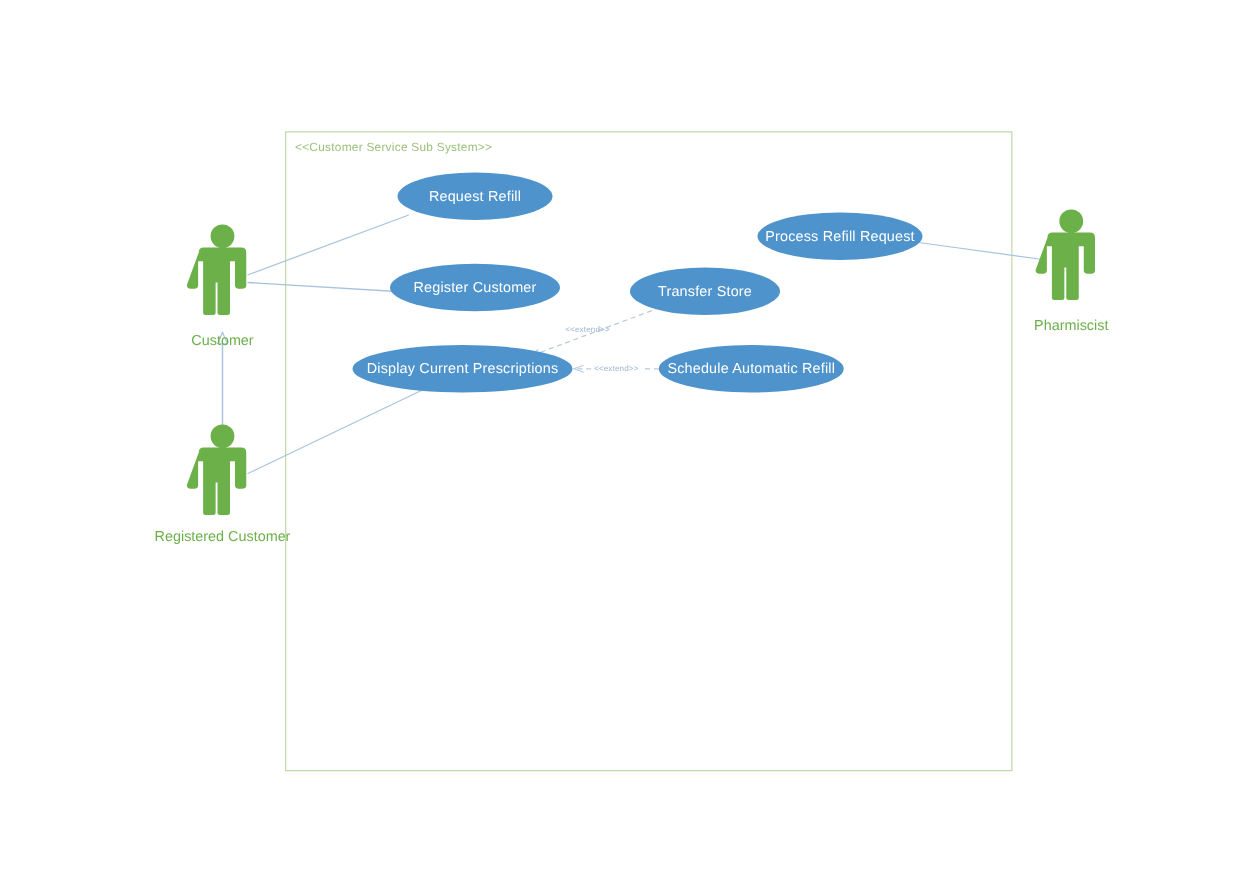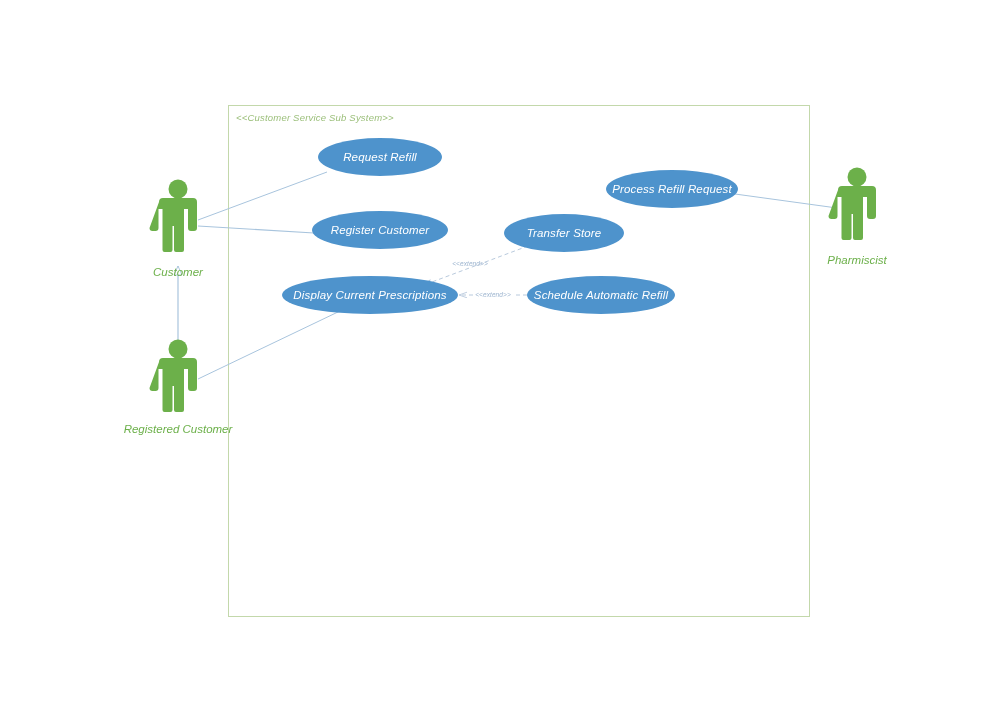--- a/index.html
+++ b/index.html
@@ -12,21 +12,20 @@
     height: 717px;
     font-family: "Liberation Sans", sans-serif;
     overflow: hidden;
     position: relative;
   }
   #diagram-root {
     position: absolute;
     left: 0; top: 0;
     width: 999px;
     height: 511px;
-    font-style: italic;
   }
   svg#canvas {
     position: absolute;
     left: 0; top: 0;
     width: 999px;
     height: 717px;
     display: block;
   }
   .uc-label {
     font-family: "Liberation Sans", sans-serif;

